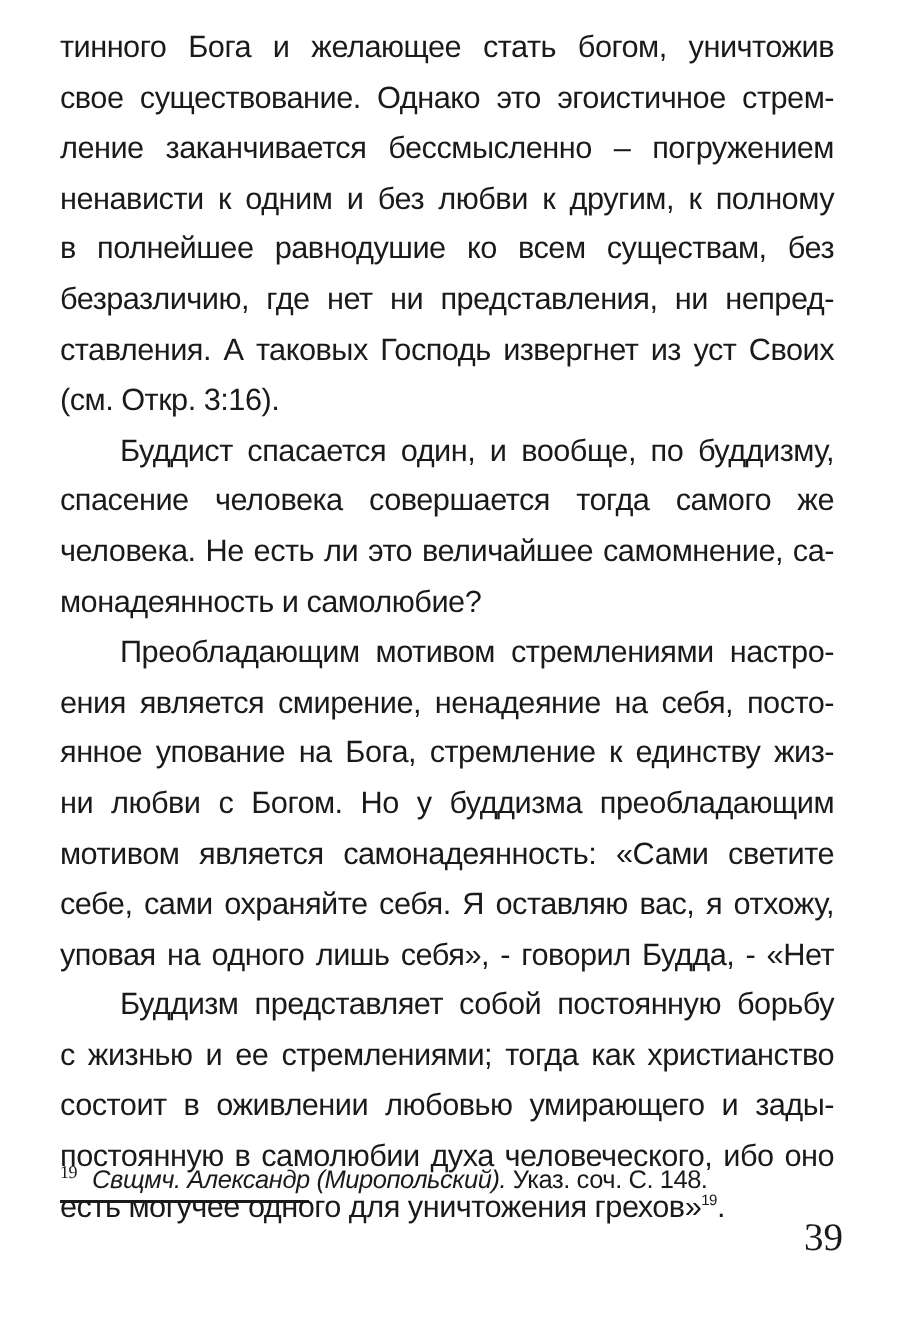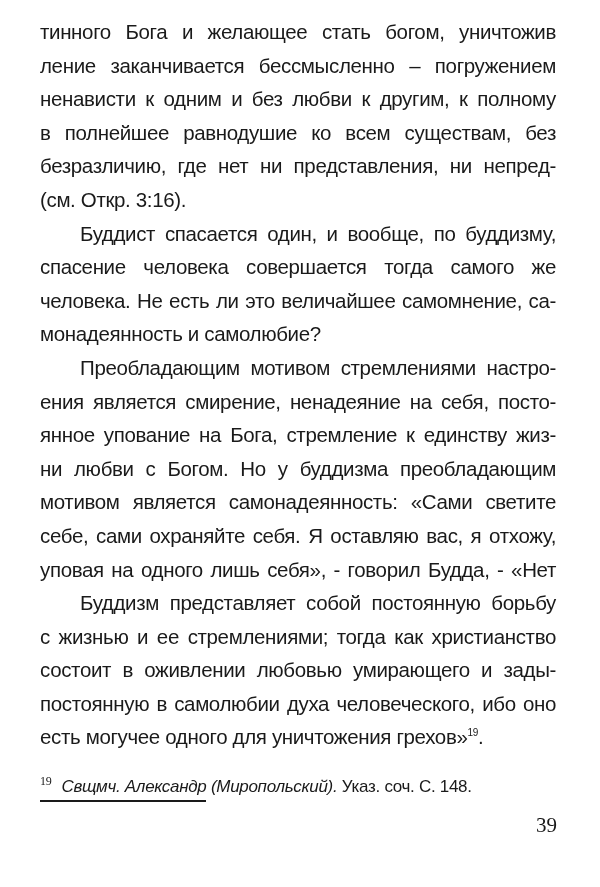--- a/index.html
+++ b/index.html
@@ -35,34 +35,36 @@
     font-size: 17px; line-height: 24px; letter-spacing: -0.3px;
     white-space: nowrap;
   }
   .footnote .fn-num {
     font-family: "Liberation Serif", serif; font-size: 12px;
     vertical-align: super; line-height: 0; margin-right: 10px;
   }
   .footnote .fn-author { font-style: italic; }
   .page-number {
     position: absolute; left: 536px; top: 813px;
-    font-family: "Liberation Serif", serif; font-size: 21px; line-height: 24px;
+    font-family: "Liberation Serif", serif; font-size: 26px; line-height: 24px;
   }
 </style>
 </head>
 <body>
 
 <div class="page">
 
   <div>
     <span class="line">тинного Бога и желающее стать богом, уничтожив</span>
+    <span class="line">свое существование. Однако это эгоистичное стрем-</span>
     <span class="line">ление заканчивается бессмысленно – погружением</span>
     <span class="line">ненависти к одним и без любви к другим, к полному</span>
     <span class="line">в полнейшее равнодушие ко всем существам, без</span>
     <span class="line">безразличию, где нет ни представления, ни непред-</span>
+    <span class="line">ставления. А таковых Господь извергнет из уст Своих</span>
     <span class="line last">(см. Откр. 3:16).</span>
   </div>
 
   <div>
     <span class="line indent">Буддист спасается один, и вообще, по буддизму,</span>
     <span class="line">спасение человека совершается тогда самого же</span>
     <span class="line">человека. Не есть ли это величайшее самомнение, са-</span>
     <span class="line last">монадеянность и самолюбие?</span>
   </div>
 

